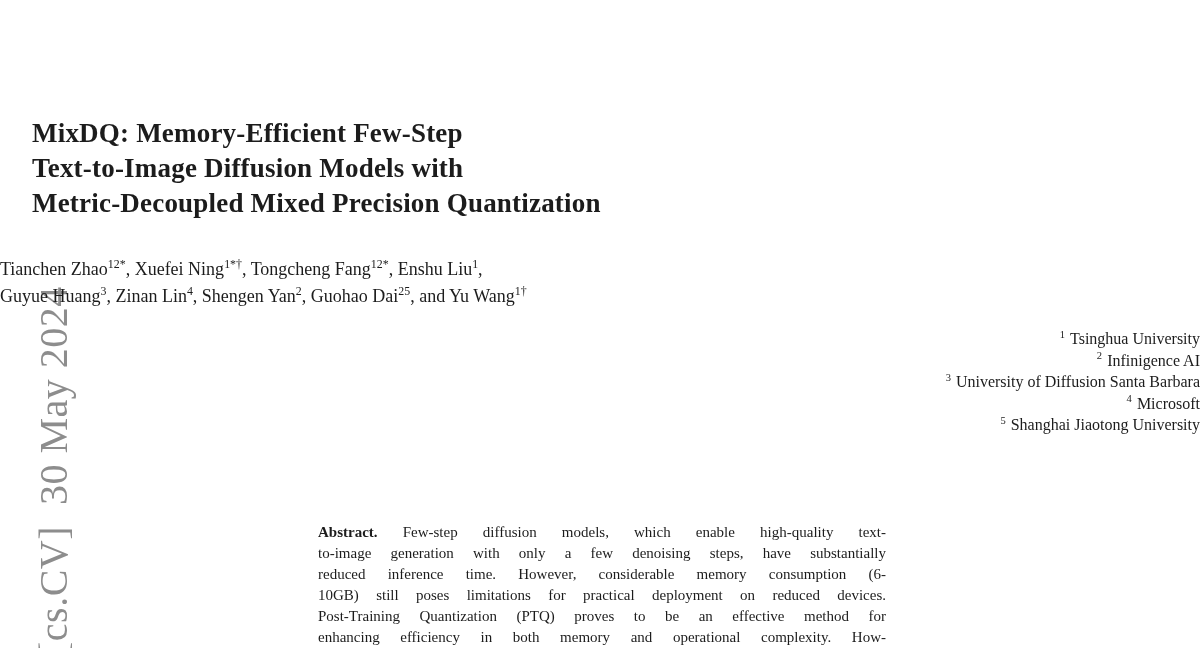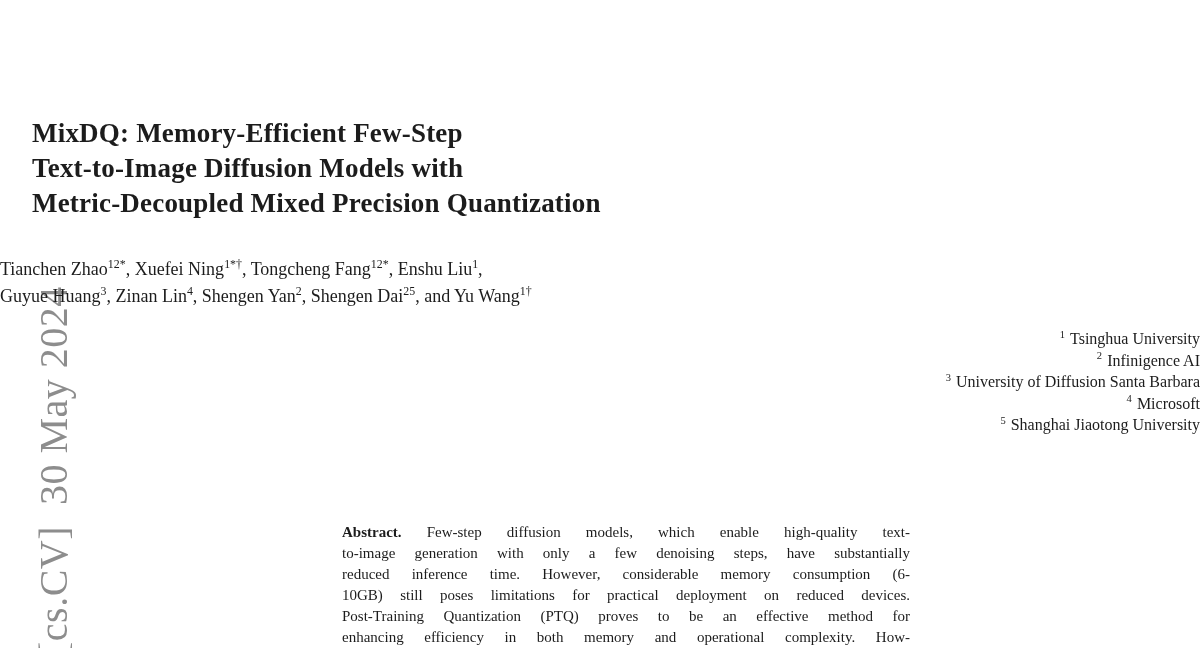--- a/index.html
+++ b/index.html
@@ -71,21 +71,20 @@
     margin-right: 5px;
   }
   .abstract {
     position: absolute;
     left: 318px;
     top: 522px;
     width: 568px;
     font-size: 15px;
     line-height: 20.9px;
     text-align: left;
-    margin-left: 24px;
   }
   .abs-line {
     text-align: justify;
     text-align-last: justify;
     white-space: normal;
   }
   .abs-label {
     font-weight: bold;
   }
 </style>
@@ -97,21 +96,21 @@
   <div class="watermark">[cs.CV]  30 May 2024</div>
 
   <h1 class="title">
     <div>MixDQ: Memory-Efficient Few-Step</div>
     <div>Text-to-Image Diffusion Models with</div>
     <div>Metric-Decoupled Mixed Precision Quantization</div>
   </h1>
 
   <div class="authors">
     <div><span><span>Tianchen Zhao</span><sup>12*</sup><span>, </span></span><span><span>Xuefei Ning</span><sup>1*†</sup><span>, </span></span><span><span>Tongcheng Fang</span><sup>12*</sup><span>, </span></span><span><span>Enshu Liu</span><sup>1</sup><span>,</span></span></div>
-    <div><span><span>Guyue Huang</span><sup>3</sup><span>, </span></span><span><span>Zinan Lin</span><sup>4</sup><span>, </span></span><span><span>Shengen Yan</span><sup>2</sup><span>, </span></span><span><span>Shengen Dai</span><sup>25</sup><span>, and </span></span><span><span>Yu Wang</span><sup>1†</sup><span></span></span></div>
+    <div><span><span>Guyue Huang</span><sup>3</sup><span>, </span></span><span><span>Zinan Lin</span><sup>4</sup><span>, </span></span><span><span>Shengen Yan</span><sup>2</sup><span>, </span></span><span><span>Guohao Dai</span><sup>25</sup><span>, and </span></span><span><span>Yu Wang</span><sup>1†</sup><span></span></span></div>
   </div>
 
   <div class="affiliations">
     <div><sup>1</sup><span>Tsinghua University</span></div>
     <div><sup>2</sup><span>Infinigence AI</span></div>
     <div><sup>3</sup><span>University of Diffusion Santa Barbara</span></div>
     <div><sup>4</sup><span>Microsoft</span></div>
     <div><sup>5</sup><span>Shanghai Jiaotong University</span></div>
   </div>
 

